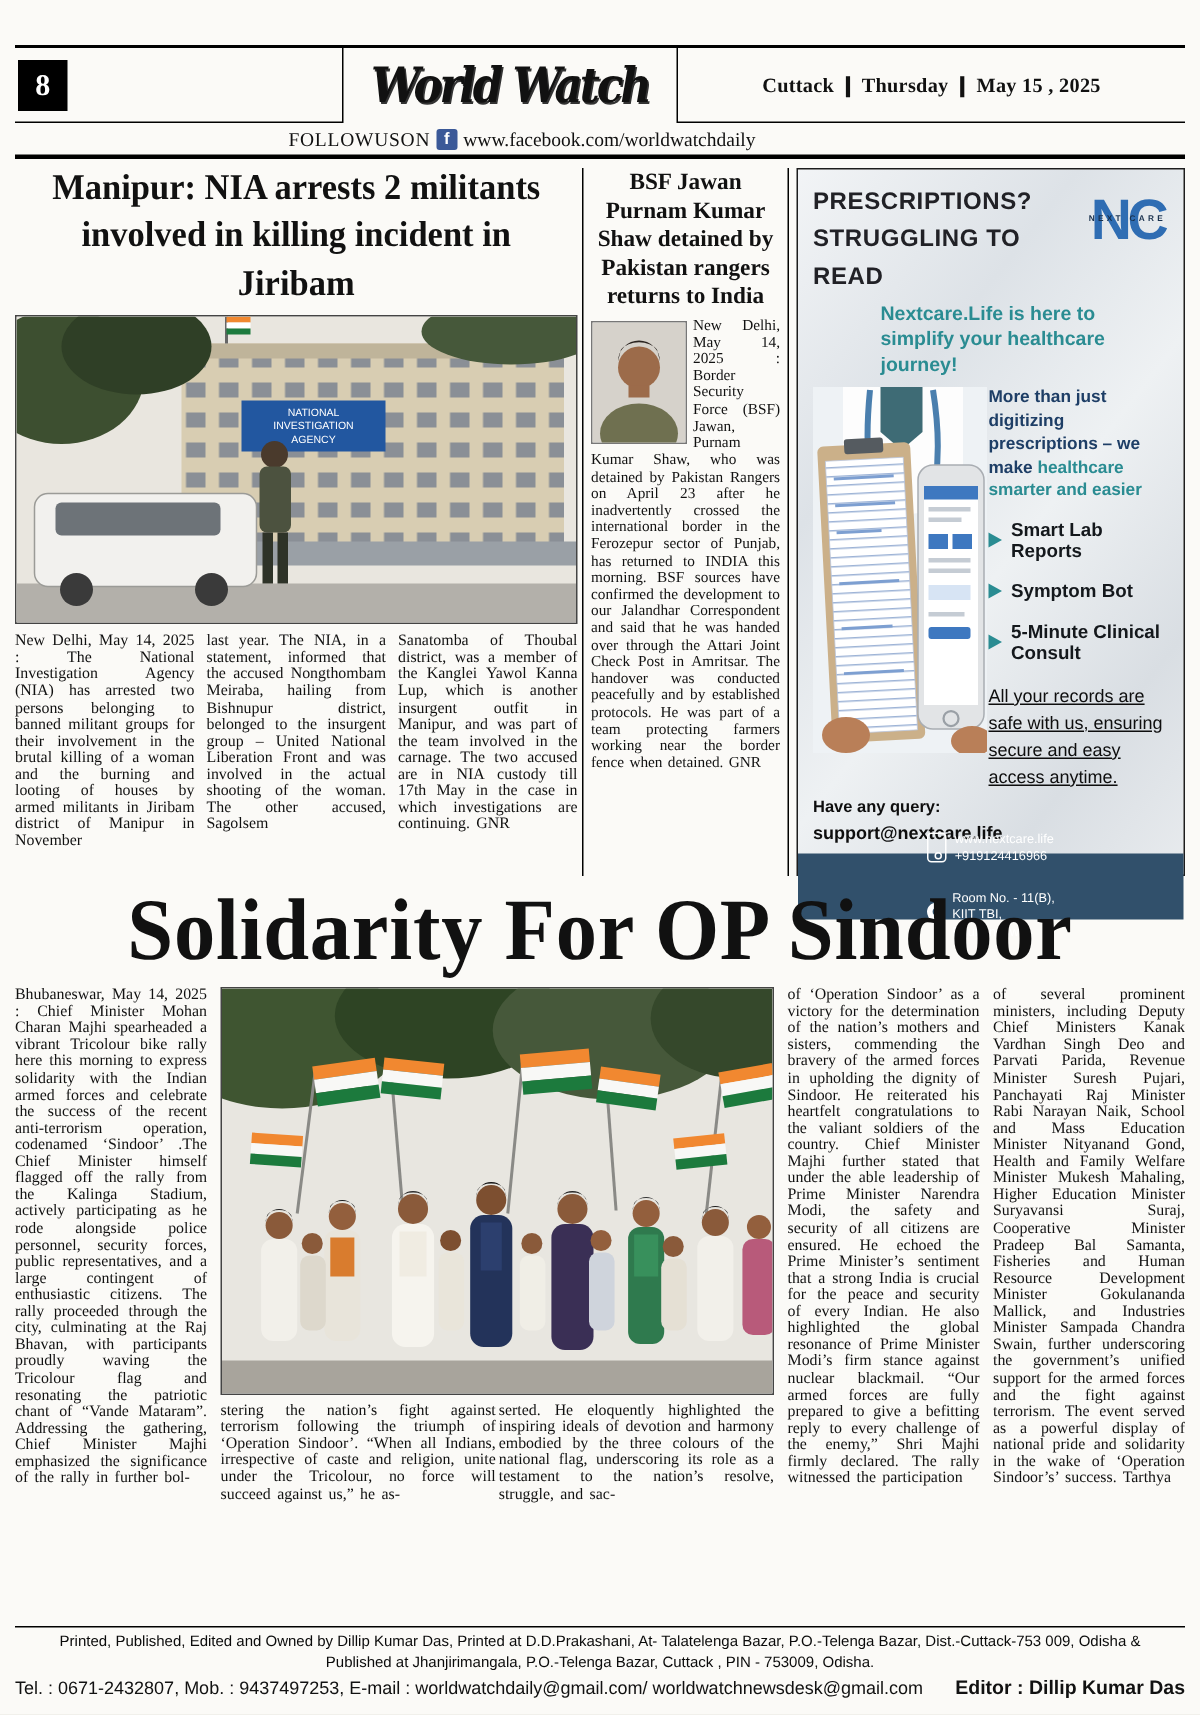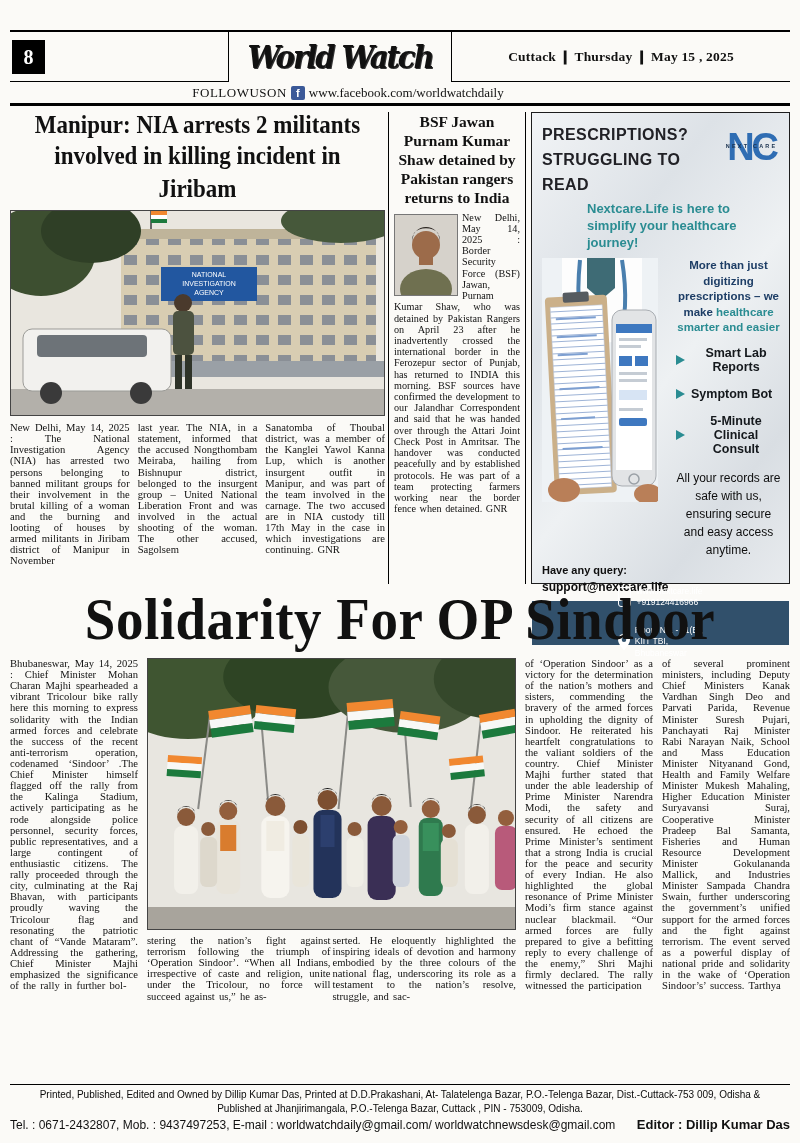--- a/index.html
+++ b/index.html
@@ -40,27 +40,27 @@
         background:linear-gradient(128deg,#f2f4f6 0%,#dde2e7 30%,#eef1f3 55%,#d9dee3 80%,#e8ebee 100%);
         font-family:"Liberation Sans", sans-serif; }
   .ad-top { display:flex; justify-content:space-between; padding:10px 8px 0 10px; }
   .ad-headline { font-weight:bold; font-size:16px; line-height:1.55; color:#212126; letter-spacing:0.4px; }
   .nc-logo { position:relative; width:62px; height:52px; text-align:center; }
   .nc-letters { font:bold 38px/48px "Liberation Sans", sans-serif; color:#2f6db3; letter-spacing:-3px; }
   .nc-caption { position:absolute; top:20px; left:0; width:100%; font:bold 5.5px "Liberation Sans", sans-serif; letter-spacing:2.2px; color:#18304d; }
   .ad-subhead { padding:4px 10px 2px; font:bold 13px/1.3 "Liberation Sans", sans-serif; color:#2a8c92;margin-left:45px; }
   .ad-mid { display:flex; padding:4px 8px 0 10px; }
   .ad-photo { width:116px; height:244px; flex:none; }
-  .ad-right { flex:1; padding-left:18px;text-align:center; }
+  .ad-right { flex:1; padding-left:1px; }
   .ad-tagline { font:bold 11.5px/1.35 "Liberation Sans", sans-serif; color:#1e3e66; }
   .tag-teal { color:#2a8c92; }
   .ad-bullets { margin-top:10px; }
   .ad-bullet { display:flex; align-items:center; gap:6px; margin-bottom:13px; font:bold 12.5px "Liberation Sans", sans-serif; color:#14181c; }
   .tri-icon { width:0; height:0; border-left:9px solid #2a8c92; border-top:5px solid transparent; border-bottom:5px solid transparent; flex:none; }
-  .ad-records { margin-top:6px; font:12px/1.5 "Liberation Sans", sans-serif; color:#0e0e0e; }
+  .ad-records { margin-top:6px; font:12px/1.5 "Liberation Sans", sans-serif; color:#0e0e0e;text-decoration:underline; }
   .ad-query { padding:5px 10px 4px; }
   .ad-query-label { font:bold 11px "Liberation Sans", sans-serif; color:#0e0e0e; }
   .ad-query-email { font:bold 12px "Liberation Sans", sans-serif; color:#0e0e0e; margin-top:4px; }
   .ad-footbar { margin:3px 0 7px; height:44px; background:#31506b; display:flex; align-items:center; justify-content:center; gap:16px; color:#fff;flex-direction:column; }
   .foot-group { display:flex; align-items:center; gap:5px; font:8.5px/1.35 "Liberation Sans", sans-serif; }
   .phone-icon { width:13px; height:20px; border:1.2px solid #fff; border-radius:3px; position:relative; }
   .phone-icon::after { content:""; position:absolute; left:4px; bottom:1.5px; width:3px; height:3px; border:1px solid #fff; border-radius:50%; }
   
   .big-headline { margin-top:4px; height:66px; font:bold 55px/64px "Liberation Serif", serif; text-align:center; letter-spacing:0.5px; transform:scaleY(1.06); white-space:nowrap; }
   .sindoor-grid { display:grid; grid-template-columns:128px 1fr 128px 128px; gap:9px; margin-top:4px; height:420px; overflow:hidden; }

